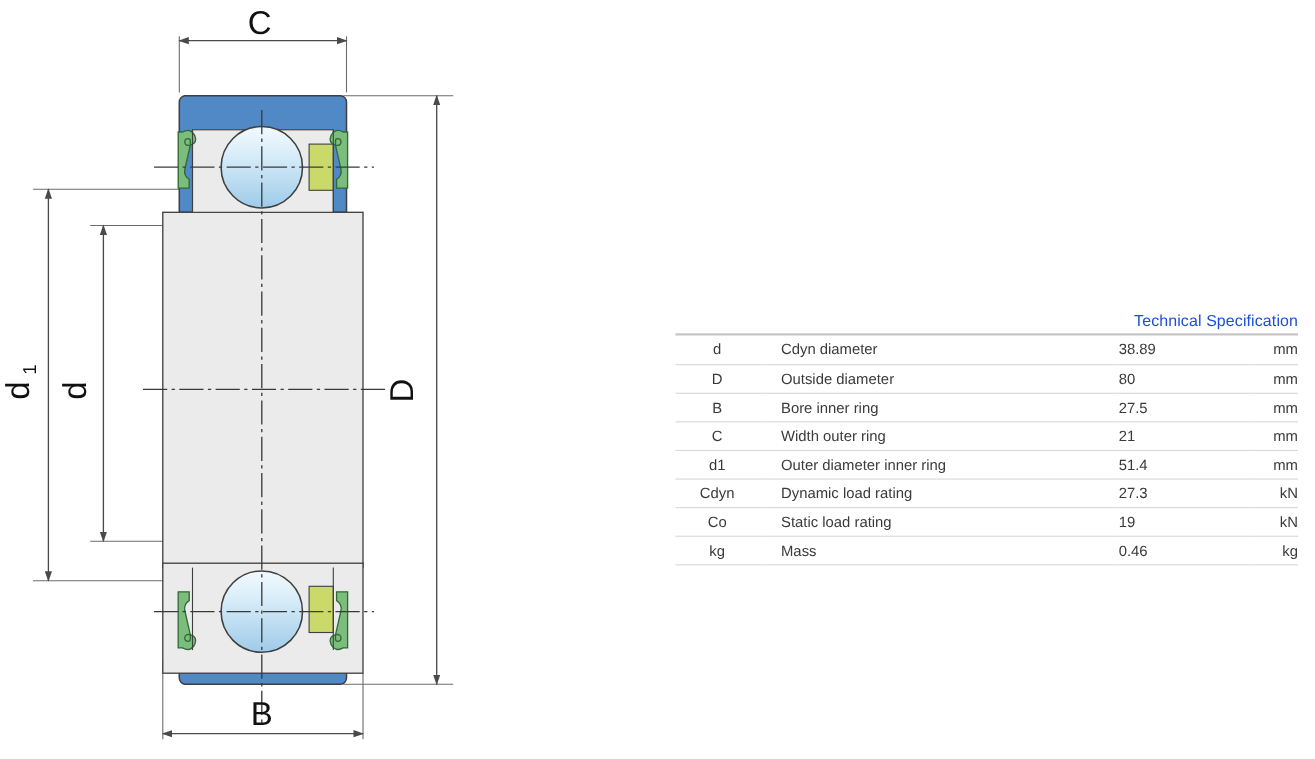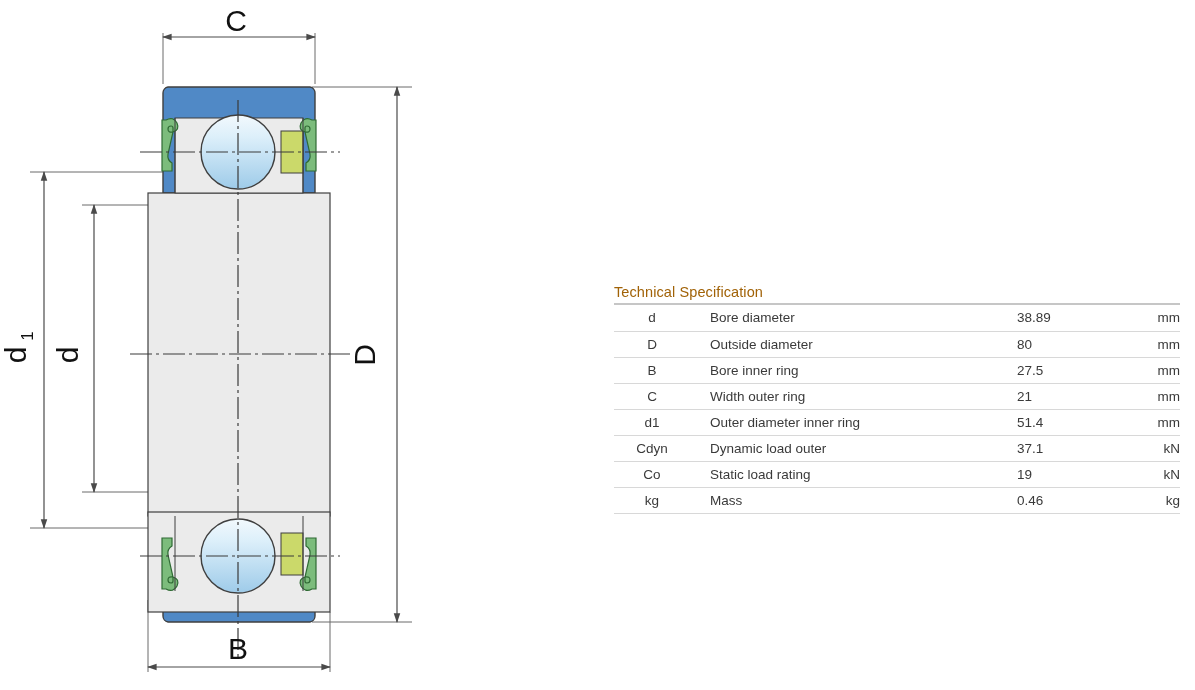--- a/index.html
+++ b/index.html
@@ -28,26 +28,27 @@
   }
 
   
   #spec-panel {
     position: absolute;
     left: 614px;
     top: 284px;
     width: 566px;
   }
   #spec-title {
-    color: #a16207;
+    color: #1d4ed8;
     font-size: 14.5px;
     line-height: 17px;
     letter-spacing: 0.1px;
     padding-bottom: 2px;
     white-space: nowrap;
+    text-align: right;
   }
   #spec-title-rule {
     height: 2px;
     background: #c6c6c6;
     width: 100%;
   }
   #spec-table {
     width: 100%;
     border-collapse: collapse;
     font-size: 13.5px;
@@ -202,21 +203,21 @@
   </svg>
 </div>
 
 <div id="spec-panel">
   <div id="spec-title">Technical Specification</div>
   <div id="spec-title-rule"></div>
   <table id="spec-table">
     <tbody>
       <tr>
         <td class="cell-symbol">d</td>
-        <td class="cell-desc">Bore diameter</td>
+        <td class="cell-desc">Cdyn diameter</td>
         <td class="cell-value">38.89</td>
         <td class="cell-unit">mm</td>
       </tr>
       <tr>
         <td class="cell-symbol">D</td>
         <td class="cell-desc">Outside diameter</td>
         <td class="cell-value">80</td>
         <td class="cell-unit">mm</td>
       </tr>
       <tr>
@@ -232,22 +233,22 @@
         <td class="cell-unit">mm</td>
       </tr>
       <tr>
         <td class="cell-symbol">d1</td>
         <td class="cell-desc">Outer diameter inner ring</td>
         <td class="cell-value">51.4</td>
         <td class="cell-unit">mm</td>
       </tr>
       <tr>
         <td class="cell-symbol">Cdyn</td>
-        <td class="cell-desc">Dynamic load outer</td>
-        <td class="cell-value">37.1</td>
+        <td class="cell-desc">Dynamic load rating</td>
+        <td class="cell-value">27.3</td>
         <td class="cell-unit">kN</td>
       </tr>
       <tr>
         <td class="cell-symbol">Co</td>
         <td class="cell-desc">Static load rating</td>
         <td class="cell-value">19</td>
         <td class="cell-unit">kN</td>
       </tr>
       <tr>
         <td class="cell-symbol">kg</td>

